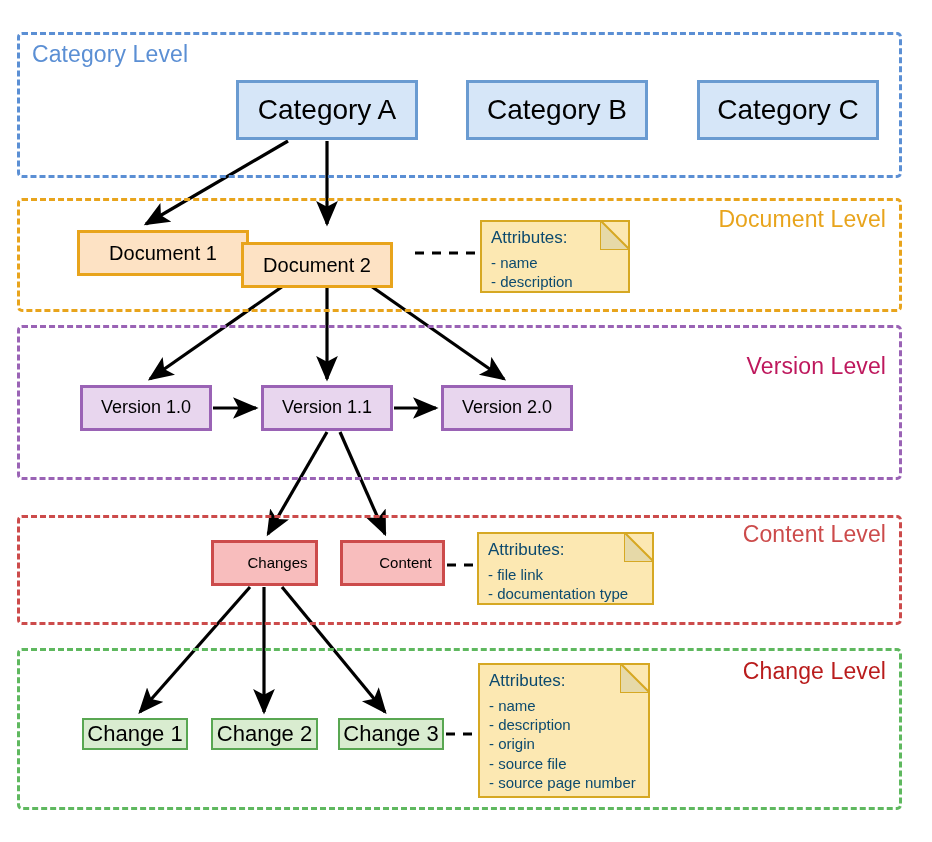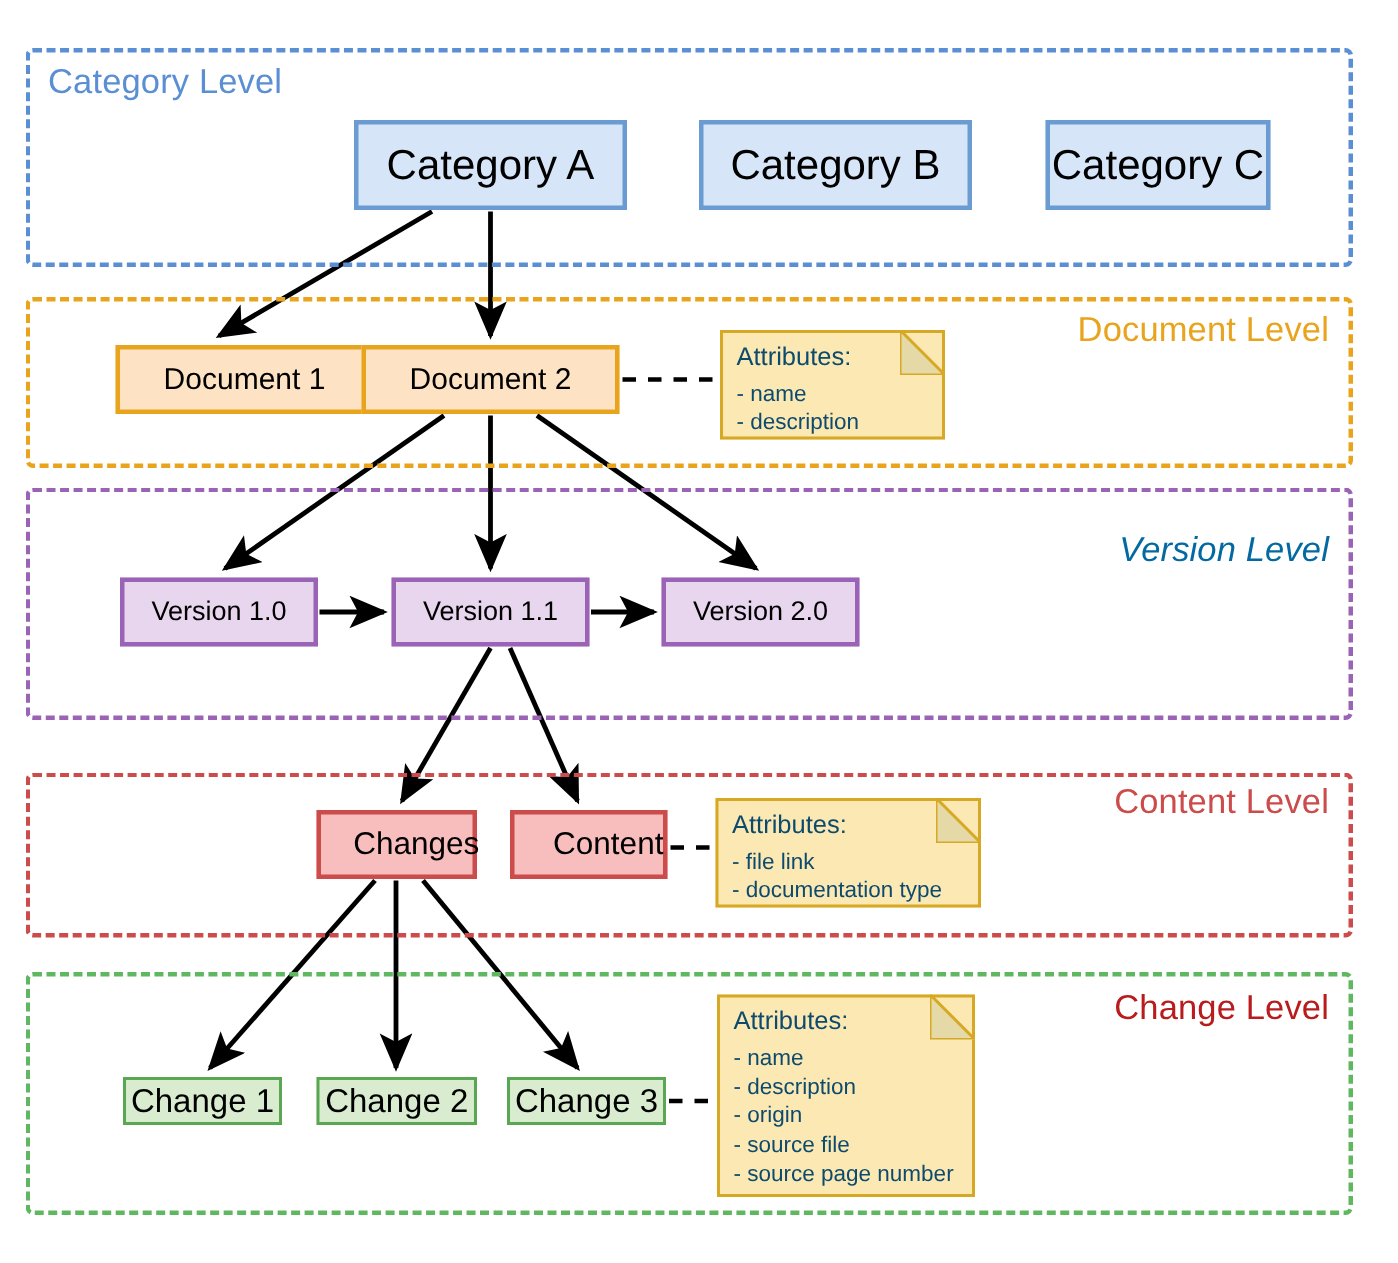--- a/index.html
+++ b/index.html
@@ -63,21 +63,21 @@
     font-size: 20px;
   }
   .node.ver {
     background: #e8d6ee;
     border-color: #9a63b5;
     font-size: 18px;
   }
   .node.cont {
     background: #f8bdbd;
     border-color: #cc4b4b;
-    font-size: 21px;
+    font-size: 15px;
     padding-left: 26px;
   }
   .node.chg {
     background: #d9ecd0;
     border-color: #59a752;
     border-width: 2px;
     font-size: 22px;
   }
   .note {
     position: absolute;
@@ -156,34 +156,34 @@
     </g>
   </svg>
 
   <div class="level-band" style="left:17px; top:32px; width:885px; height:146px; border-color:#5b8fd4;"></div>
   <div class="level-label" style="left:32px; top:41px; color:#5b8fd4;">Category Level</div>
 
   <div class="level-band" style="left:17px; top:198px; width:885px; height:114px; border-color:#e8a41c;"></div>
   <div class="level-label" style="right:46px; top:206px; color:#e8a41c;">Document Level</div>
 
   <div class="level-band" style="left:17px; top:325px; width:885px; height:155px; border-color:#9a63b5;"></div>
-  <div class="level-label" style="right:46px; top:353px; color:#0369a1;font-style:italic;">Version Level</div>
+  <div class="level-label" style="right:46px; top:353px; color:#be185d;">Version Level</div>
 
   <div class="level-band" style="left:17px; top:515px; width:885px; height:110px; border-color:#cc4b4b;"></div>
   <div class="level-label" style="right:46px; top:521px; color:#cc4b4b;">Content Level</div>
 
   <div class="level-band" style="left:17px; top:648px; width:885px; height:162px; border-color:#5fb85f;"></div>
   <div class="level-label" style="right:46px; top:658px; color:#b91c1c;">Change Level</div>
 
   <div class="node cat" style="left:236px; top:80px; width:182px; height:60px;">Category A</div>
   <div class="node cat" style="left:466px; top:80px; width:182px; height:60px;">Category B</div>
-  <div class="node cat" style="left:697px; top:80px; width:150px; height:60px;">Category C</div>
+  <div class="node cat" style="left:697px; top:80px; width:182px; height:60px;">Category C</div>
 
   <div class="node doc" style="left:42px; top:230px; width:172px; height:46px;margin-left:35px;">Document 1</div>
-  <div class="node doc" style="left:241px; top:230px; width:172px; height:46px;">Document 2</div>
+  <div class="node doc" style="left:241px; top:242px; width:152px; height:46px;">Document 2</div>
 
   <div class="node ver" style="left:80px; top:385px; width:132px; height:46px;">Version 1.0</div>
   <div class="node ver" style="left:261px; top:385px; width:132px; height:46px;">Version 1.1</div>
   <div class="node ver" style="left:441px; top:385px; width:132px; height:46px;">Version 2.0</div>
 
   <div class="node cont" style="left:211px; top:540px; width:107px; height:46px;">Changes</div>
   <div class="node cont" style="left:340px; top:540px; width:105px; height:46px;">Content</div>
 
   <div class="node chg" style="left:82px; top:718px; width:106px; height:32px;">Change 1</div>
   <div class="node chg" style="left:211px; top:718px; width:107px; height:32px;">Change 2</div>

